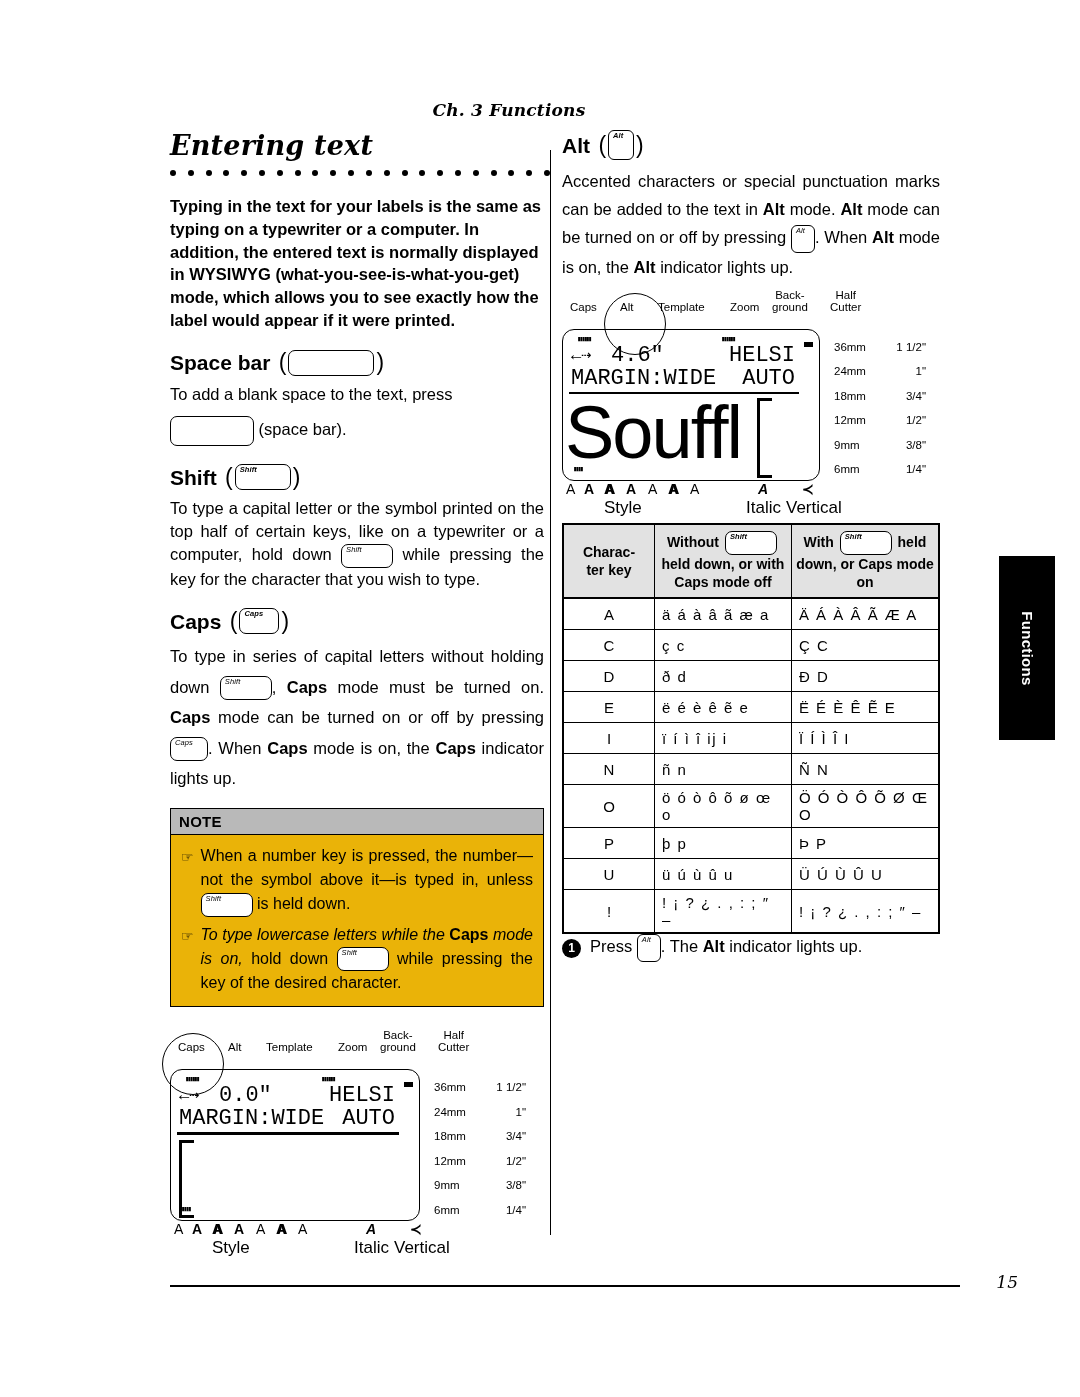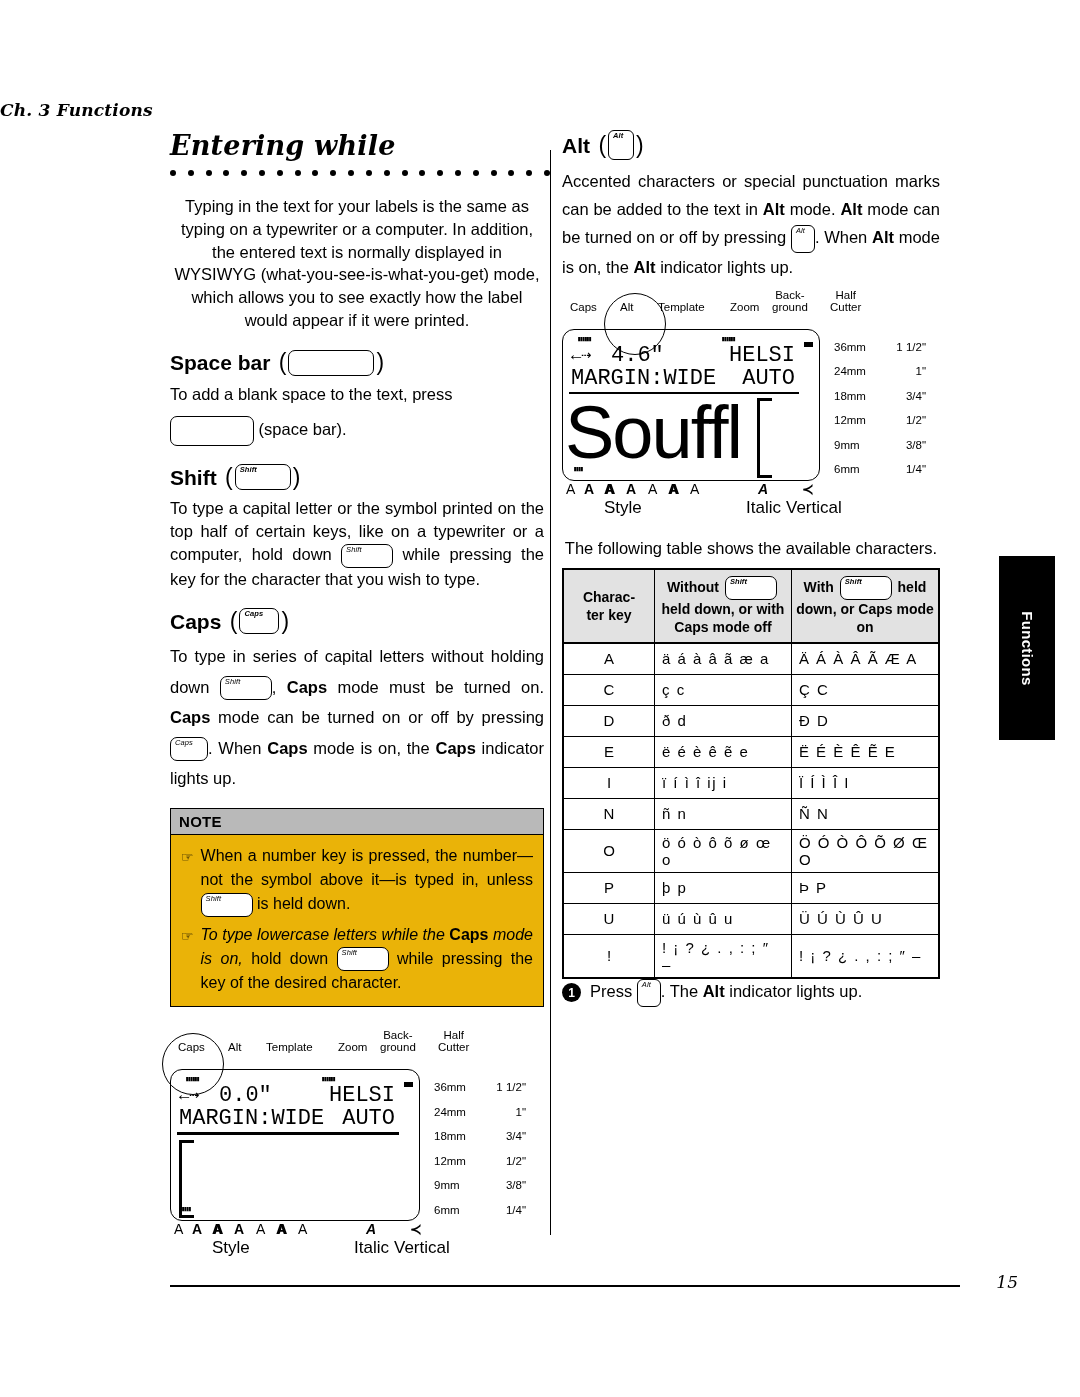--- a/index.html
+++ b/index.html
@@ -9,21 +9,21 @@
     font-family:"Liberation Sans", sans-serif;
     color:#000;
     position:relative;
     overflow:hidden;
   }
   .page{position:absolute;inset:0;}
 
   
   .runhead{
     position:absolute;left:0;right:62px;top:100px;
-    text-align:left;
+    text-align:center;
     font-family:"DejaVu Serif", serif;
     font-weight:bold;font-style:italic;
     font-size:17px;letter-spacing:.2px;
   }
 
   
   .col-left{position:absolute;left:170px;top:130px;width:374px;}
   .col-right{position:absolute;left:562px;top:130px;width:378px;}
   .col-divider{position:absolute;left:550px;top:150px;width:1px;height:1085px;background:#000;}
 
@@ -45,21 +45,21 @@
     font-size:21px;font-weight:bold;margin:18px 0 7px 0;
     font-family:"Liberation Sans", sans-serif;
     display:flex;align-items:center;gap:0px;line-height:1;
   }
   h2.sub .paren{font-size:23px;font-weight:normal;padding:0 2px;}
 
   p.body{
     font-size:16.5px;line-height:1.38;margin:0 0 8px 0;
     text-align:justify;
   }
-  p.body.ragged{text-align:center;}
+  p.body.ragged{text-align:left;font-weight:bold;}
   p.keyline{
     font-size:16.5px;line-height:2.0;margin:0 0 4px 0;
     text-align:justify;
   }
   b{font-weight:bold;}
 
   
   .key{
     display:inline-block;vertical-align:middle;
     border:1.6px solid #000;border-radius:7px;background:#fff;
@@ -176,21 +176,21 @@
 <body>
 
 <div class="page">
 
   <div class="runhead">Ch. 3 Functions</div>
 
   <div class="col-divider"></div>
 
   <div class="col-left">
 
-    <h1 class="sec">Entering while</h1>
+    <h1 class="sec">Entering text</h1>
     <div class="dotrule" id="dotrule">
         <i style="left: 0%;"></i>
         <i style="left: 4.7619%;"></i>
         <i style="left: 9.52381%;"></i>
         <i style="left: 14.2857%;"></i>
         <i style="left: 19.0476%;"></i>
         <i style="left: 23.8095%;"></i>
         <i style="left: 28.5714%;"></i>
         <i style="left: 33.3333%;"></i>
         <i style="left: 38.0952%;"></i>
@@ -440,21 +440,20 @@
           <span class="gl" style="left: 106px; font-weight: bold; font-size: 14px; text-shadow: rgb(0, 0, 0) 1.2px 0px 0px;">A</span>
           <span class="gl" style="left: 128px; font-weight: normal; font-size: 14px;">A</span>
           <span class="cap" style="left: 42px;">Style</span>
           <span class="gl" style="left: 196px; font-style: italic; font-weight: bold; font-size: 14px;">A</span>
           <span class="cap" style="left: 184px;">Italic</span>
           <span class="gl" style="left: 240px; font-size: 14px; font-weight: bold;">≺</span>
           <span class="cap" style="left: 224px;">Vertical</span>
         </div>
       </div>
 
-    <p class="body ragged" style="margin-top:22px">The following table shows the available characters.</p>
 
     <table class="chars">
       <thead>
         <tr>
           <th>
             <span id="th1">Charac-<br>ter key</span>
           </th>
           <th>
             <span>Without</span>
             <span class="key shift-sm" style="margin:0 2px"><i class="cap">Shift</i></span>

